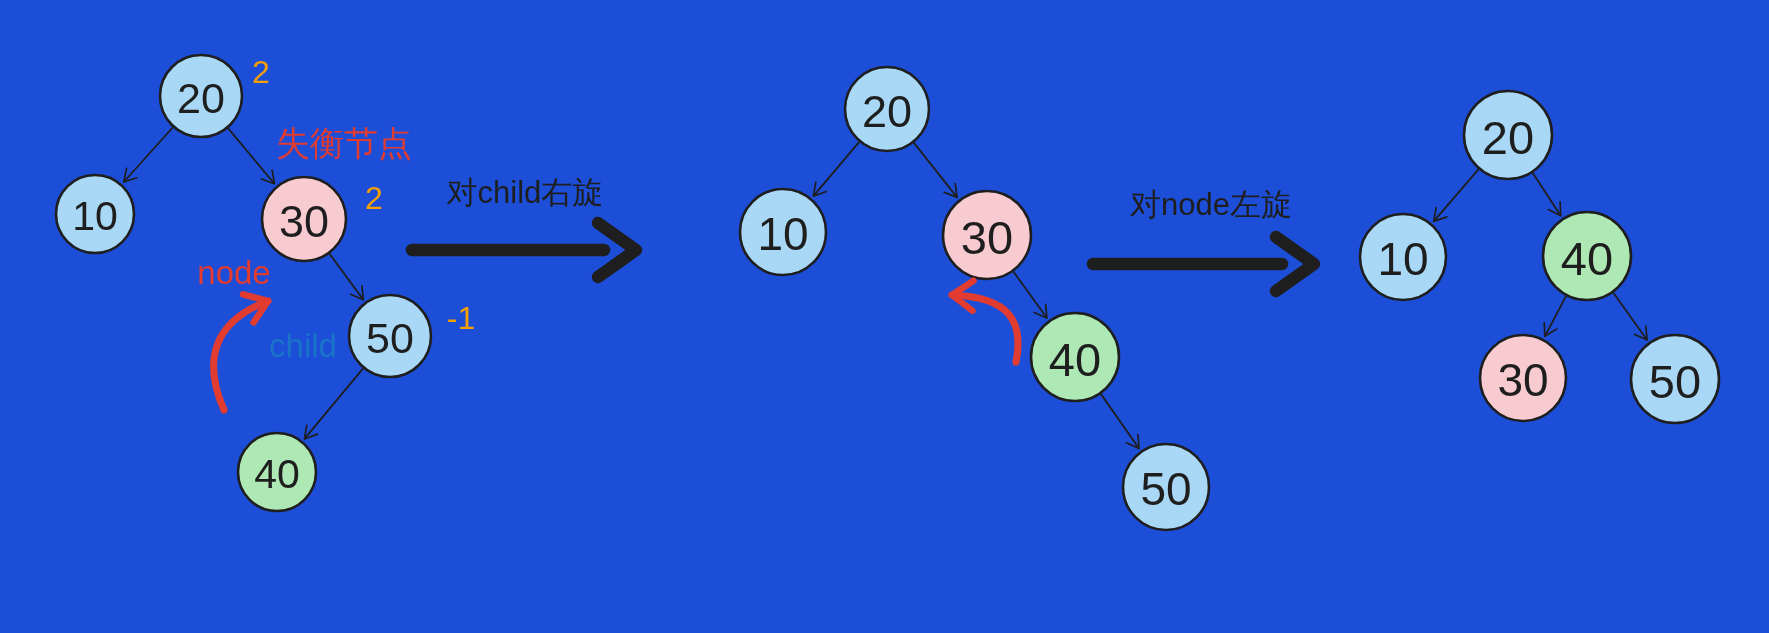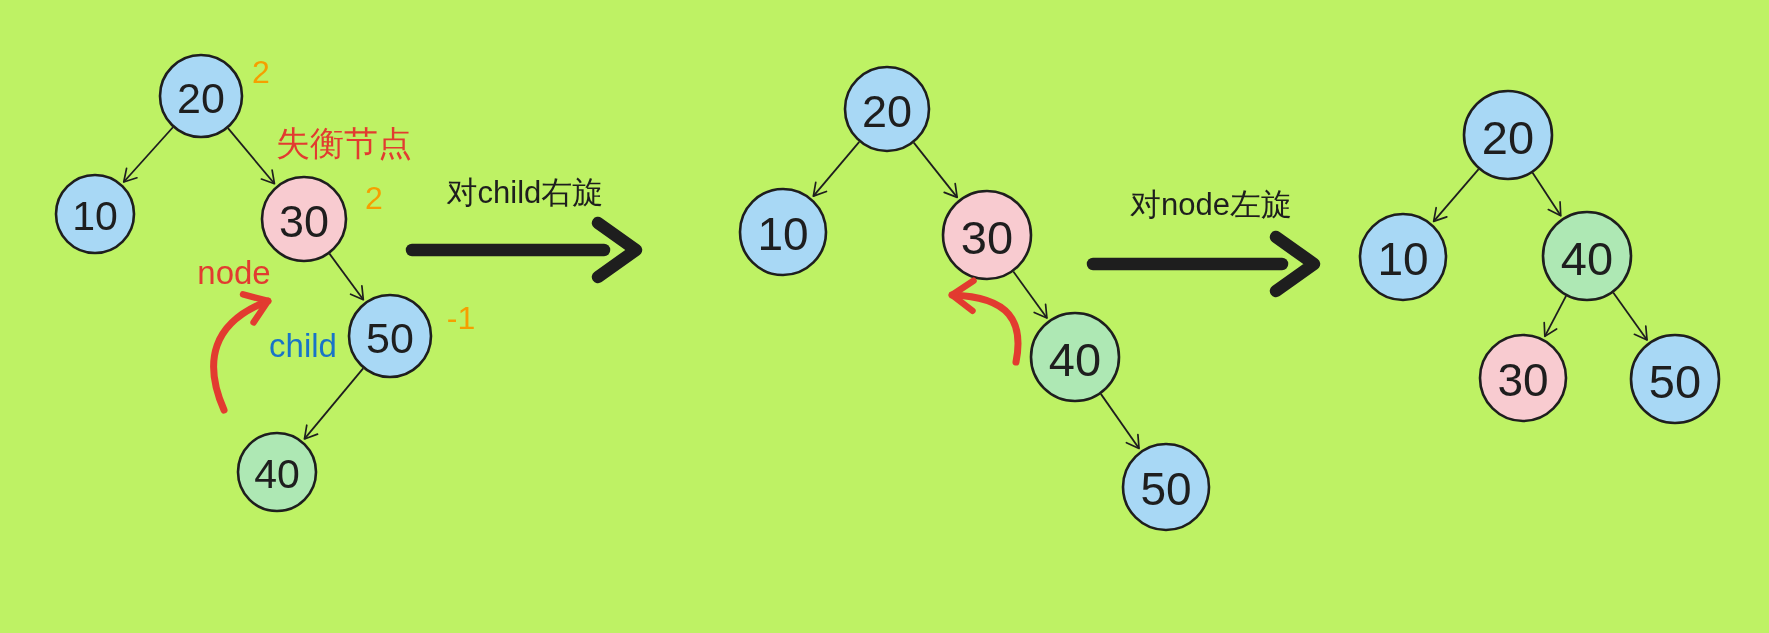--- a/index.html
+++ b/index.html
@@ -13,21 +13,21 @@
     height: 633px;
     background: #FBF8E3;
     overflow: hidden;
   }
   svg { display: block; }
   text { font-family: "Liberation Sans", "DejaVu Sans", sans-serif; }
 </style>
 </head>
 <body>
 
-<div class="canvas" style="background: #bef264;">
+<div class="canvas" style="background: #1d4ed8;">
   <svg id="diagram-svg" width="1769" height="633" viewBox="0 0 1769 633" xmlns="http://www.w3.org/2000/svg">
     <defs>
       <marker id="edgehead" markerUnits="userSpaceOnUse" markerWidth="30" markerHeight="30" viewBox="-15 -15 30 30" refX="0" refY="0" orient="auto">
         <path d="M -12 -7 L 0 0 L -12 7" fill="none" stroke="#1E1E1E" stroke-width="1.7" stroke-linecap="round" stroke-linejoin="round"></path>
       </marker>
       <marker id="redhead" markerUnits="userSpaceOnUse" markerWidth="64" markerHeight="64" viewBox="-32 -32 64 64" refX="0" refY="0" orient="auto">
         <path d="M -21 -15 L 0 0 L -21 15" fill="none" stroke="#E23B30" stroke-width="6.5" stroke-linecap="round" stroke-linejoin="round"></path>
       </marker>
     </defs>
     <g id="layer-trees">

